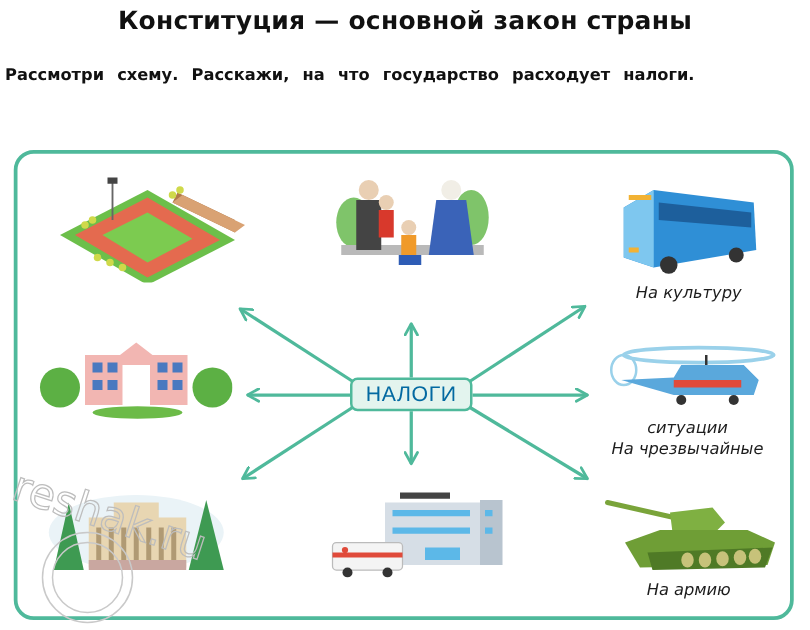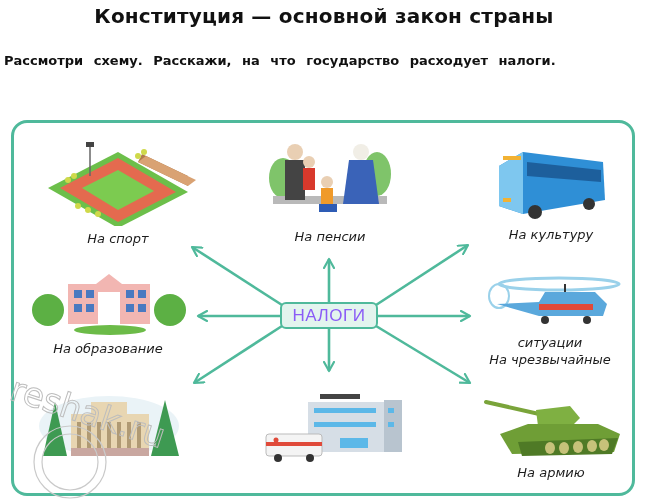--- a/index.html
+++ b/index.html
@@ -1,21 +1,21 @@
 <!DOCTYPE html>
 <html><head>
 <meta charset="utf-8">
 <style>
   html,body{margin:0;padding:0;background:#ffffff;}
   body{width:648px;height:504px;position:relative;overflow:hidden;font-family:"DejaVu Sans","Liberation Sans",sans-serif;color:#111;}
   .title{position:absolute;left:0;top:4px;width:648px;text-align:center;font-weight:bold;font-size:20px;letter-spacing:0.2px;}
   .task{position:absolute;left:4px;top:44px;width:640px;font-weight:bold;font-size:13px;line-height:33px;text-align:justify;text-align-last:left;word-spacing:6px;}
   .frame{position:absolute;left:11px;top:120px;width:624px;height:376px;border:3px solid #4fb99b;border-radius:16px;box-sizing:border-box;}
   svg.arrows{position:absolute;left:0;top:0;}
-  .center-box{position:absolute;left:280px;top:302px;width:98px;height:27px;background:#e3f4ee;border:2px solid #4fb99b;border-radius:6px;box-sizing:border-box;text-align:center;font-family:"Liberation Sans",sans-serif;font-size:17px;line-height:23px;color:#8b5cf6;letter-spacing:0.5px;}
+  .center-box{position:absolute;left:280px;top:302px;width:98px;height:27px;background:#e3f4ee;border:2px solid #4fb99b;border-radius:6px;box-sizing:border-box;text-align:center;font-family:"Liberation Sans",sans-serif;font-size:17px;line-height:23px;color:#0369a1;letter-spacing:0.5px;}
   .item{position:absolute;text-align:center;}
   .item .pic{position:relative;margin:0 auto;}
   .item .label{font-family:"DejaVu Sans",sans-serif;font-style:italic;font-size:13px;color:#1c1c1c;line-height:17px;}
   .watermark{position:absolute;left:0;top:380px;width:240px;height:124px;pointer-events:none;}
 </style>
 </head>
 <body>
 
 <div class="title">Конституция — основной закон страны</div>
 <div class="task">Рассмотри схему. Расскажи, на что государство расходует налоги.</div>
@@ -54,39 +54,37 @@
     <g fill="#cfd94a">
         <circle cx="30" cy="44" r="3"></circle>
         <circle cx="36" cy="40" r="3"></circle>
         <circle cx="40" cy="70" r="3"></circle>
         <circle cx="50" cy="74" r="3"></circle>
         <circle cx="60" cy="78" r="3"></circle>
         <circle cx="100" cy="20" r="3"></circle>
         <circle cx="106" cy="16" r="3"></circle>
       </g>
   </svg>
-  <div class="label">На спорт</div>
 </div>
 
 <div class="item" style="left:250px;top:138px;width:160px;">
   <svg class="pic" width="130" height="86" viewBox="0 0 130 86">
     <ellipse cx="18" cy="40" rx="14" ry="20" fill="#7fc46a"></ellipse>
     <ellipse cx="112" cy="36" rx="14" ry="22" fill="#7fc46a"></ellipse>
     <rect x="8" y="58" width="114" height="8" fill="#b9b9b9"></rect>
     <circle cx="30" cy="14" r="8" fill="#e9cfb3"></circle>
       <path d="M20,22 h20 v40 h-20z" fill="#444"></path>
     <circle cx="44" cy="24" r="6" fill="#e9cfb3"></circle>
       <path d="M38,30 h12 v22 h-12z" fill="#d8392c"></path>
     <circle cx="62" cy="44" r="6" fill="#e9cfb3"></circle>
       <path d="M56,50 h12 v16 h-12z" fill="#f09a2a"></path>
       <rect x="54" y="66" width="18" height="8" fill="#2e5cb5"></rect>
     <circle cx="96" cy="14" r="8" fill="#f1eee6"></circle>
       <path d="M84,22 h24 l6,44 h-36z" fill="#3a63b8"></path>
   </svg>
-  <div class="label">На пенсии</div>
 </div>
 
 <div class="item" style="left:476px;top:148px;width:150px;">
   <svg class="pic" width="116" height="74" viewBox="0 0 116 74">
     <path d="M6,18 L30,4 L110,14 L112,52 L30,66 L6,58 Z" fill="#2f8fd6"></path>
     <path d="M6,18 L30,4 L30,66 L6,58 Z" fill="#7ec7ef"></path>
     <path d="M34,14 L108,22 L108,34 L34,28 Z" fill="#1d5f9c"></path>
     <rect x="10" y="8" width="18" height="4" fill="#f2b233"></rect>
     <circle cx="42" cy="64" r="7" fill="#333"></circle>
       <circle cx="96" cy="56" r="6" fill="#333"></circle>
@@ -107,21 +105,20 @@
         <rect x="96" y="20" width="8" height="8"></rect>
         <rect x="108" y="20" width="8" height="8"></rect>
         <rect x="44" y="34" width="8" height="8"></rect>
         <rect x="56" y="34" width="8" height="8"></rect>
         <rect x="96" y="34" width="8" height="8"></rect>
         <rect x="108" y="34" width="8" height="8"></rect>
       </g>
     <rect x="68" y="22" width="22" height="32" fill="#ffffff"></rect>
     <ellipse cx="80" cy="60" rx="36" ry="5" fill="#6cbb48"></ellipse>
   </svg>
-  <div class="label">На образование</div>
 </div>
 
 <div class="item" style="left:468px;top:270px;width:164px;">
   <svg class="pic" width="150" height="60" viewBox="0 0 150 60">
     <ellipse cx="84" cy="14" rx="60" ry="6" fill="none" stroke="#9ad1ea" stroke-width="3"></ellipse>
     <ellipse cx="24" cy="26" rx="10" ry="12" fill="none" stroke="#9ad1ea" stroke-width="2"></ellipse>
     <path d="M22,34 L64,32 L70,22 L120,22 L132,34 L128,46 L64,46 Z" fill="#5aa8dc"></path>
     <rect x="64" y="34" width="54" height="6" fill="#e04a3a"></rect>
     <circle cx="70" cy="50" r="4" fill="#333"></circle>
       <circle cx="112" cy="50" r="4" fill="#333"></circle>

